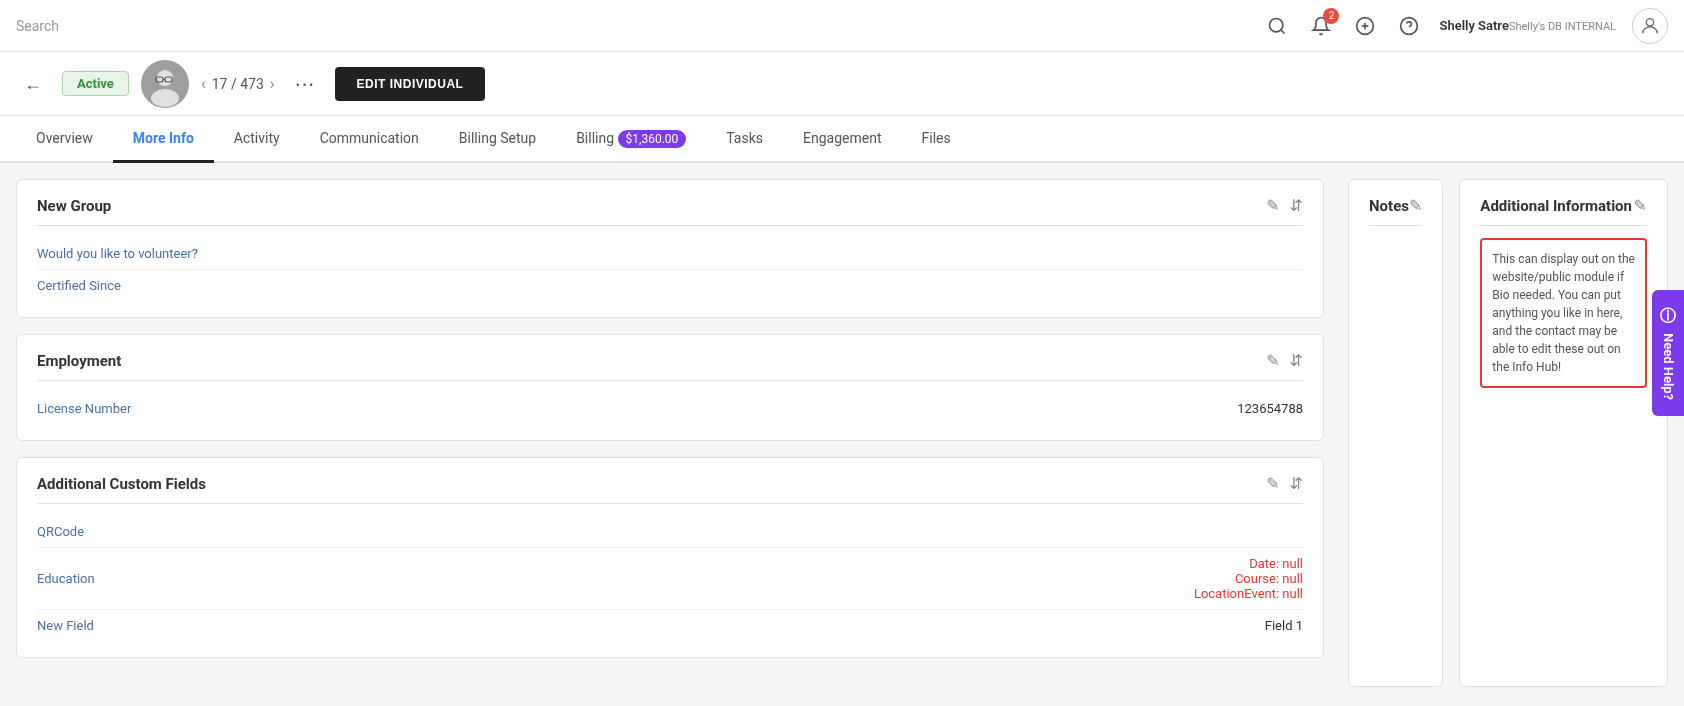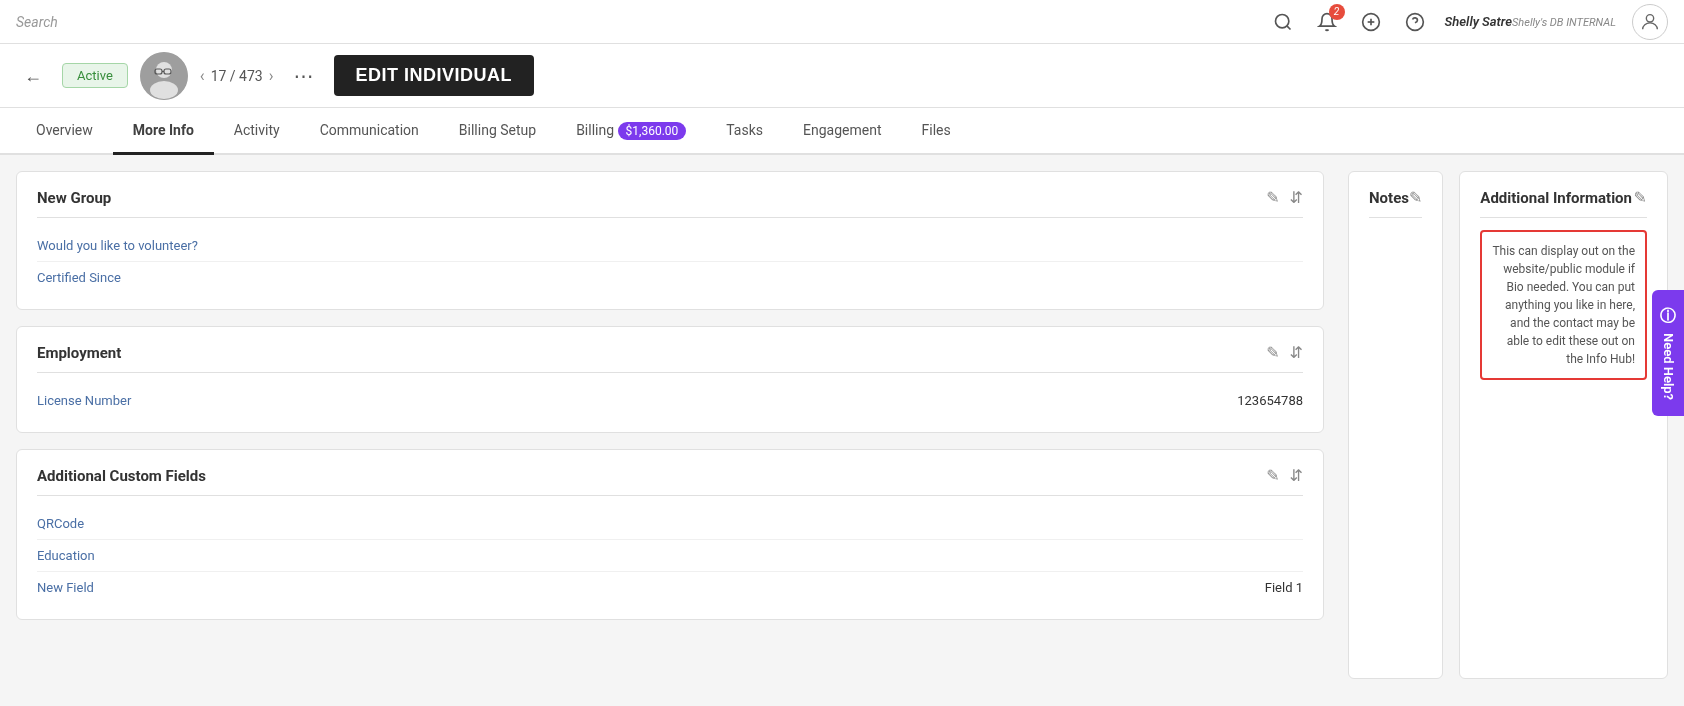--- a/index.html
+++ b/index.html
@@ -1,69 +1,69 @@
 <!DOCTYPE html>
 <html><head>
   <meta charset="utf-8">
   <style>
     * { box-sizing: border-box; margin: 0; padding: 0; }
     body { font-family: -apple-system, BlinkMacSystemFont, 'Segoe UI', Roboto, sans-serif; background: #f5f5f5; color: #333; font-size: 14px; overflow: hidden; }
 
     
     .top-nav {
       display: flex; align-items: center; background: #fff; border-bottom: 1px solid #e0e0e0;
-      padding: 0 16px; height: 44px; gap: 12px; font-style: italic;
+      padding: 0 16px; height: 52px; gap: 12px;
     }
     .top-nav-search {
       flex: 1; color: #999; font-size: 14px; cursor: pointer;
     }
     .top-nav-icons { display: flex; align-items: center; gap: 16px; }
     .nav-icon { width: 28px; height: 28px; display: flex; align-items: center; justify-content: center; cursor: pointer; color: #555; font-size: 18px; position: relative; }
     .badge { position: absolute; top: -4px; right: -4px; background: #e74c3c; color: #fff; border-radius: 50%; width: 16px; height: 16px; font-size: 10px; display: flex; align-items: center; justify-content: center; }
     .user-info { display: flex; flex-direction: row; align-items: flex-end; font-size: 12px; }
     .user-name { font-weight: 600; font-size: 13px; }
     .user-sub { color: #888; font-size: 11px; }
     .user-avatar-icon { width: 36px; height: 36px; border-radius: 50%; border: 1px solid #ccc; display: flex; align-items: center; justify-content: center; color: #666; font-size: 20px; cursor: pointer; }
 
     
     .header-row {
       display: flex; align-items: center; background: #fff; border-bottom: 1px solid #e0e0e0;
       padding: 0 16px; height: 64px; gap: 12px;
     }
     .back-btn { color: #555; cursor: pointer; font-size: 18px; padding: 4px 8px; }
     .status-badge {
       background: #e8f5e9; color: #388e3c; border: 1px solid #a5d6a7;
-      border-radius: 4px; padding: 4px 14px; font-size: 13px; font-weight: 400;
+      border-radius: 4px; padding: 4px 14px; font-size: 13px; font-weight: 700;
     }
     .person-avatar {
       width: 48px; height: 48px; border-radius: 50%; background: #bbb;
       display: flex; align-items: center; justify-content: center;
       overflow: hidden; font-size: 20px;
     }
     .person-avatar svg { width: 100%; height: 100%; }
     .person-name { font-size: 28px; font-weight: 400; color: #222; flex: 1; }
     .nav-count { display: flex; align-items: center; gap: 6px; color: #555; font-size: 14px; }
     .nav-count span.arrow { cursor: pointer; font-size: 16px; color: #888; }
     .more-dots { cursor: pointer; font-size: 20px; color: #555; padding: 4px 8px; }
     .edit-btn {
       background: #222; color: #fff; border: none; border-radius: 4px;
-      padding: 10px 22px; font-size: 18px; font-weight: 700; cursor: pointer;
+      padding: 10px 22px; font-size: 12px; font-weight: 700; cursor: pointer;
       letter-spacing: 0.5px; text-transform: uppercase;
     }
 
     
     .tabs-row {
       display: flex; align-items: flex-start; background: #fff; border-bottom: 2px solid #e0e0e0;
       padding: 0 16px; gap: 0;
     }
     .tab {
       padding: 14px 20px; font-size: 14px; cursor: pointer; color: #555;
       border-bottom: 3px solid transparent; margin-bottom: -2px; white-space: nowrap;
     }
-    .tab.active { font-weight: 700; color: #404040; border-bottom-color: #222; }
+    .tab.active { font-weight: 700; color: #3b82f6; border-bottom-color: #222; }
     .billing-badge {
       background: #7c3aed; color: #fff; border-radius: 12px;
       padding: 2px 8px; font-size: 12px; 
     }
 
     
     .main-content {
       display: flex; gap: 24px; padding: 16px; height: calc(706px - 52px - 64px - 50px);
       overflow-y: auto; background: #f5f5f5;
     }
@@ -91,21 +91,21 @@
     .card-row-label { color: #4a6fa5; }
     .card-row-value { color: #333; }
     .card-row-value.right { text-align: right; }
 
     
     .notes-area { min-height: 90px; }
 
     
     .additional-info-text {
       border: 2px solid #e53935; border-radius: 4px; padding: 10px; font-size: 12px;
-      color: #555; line-height: 1.5; margin-top: 0; text-align: right;
+      color: #555; line-height: 1.5; margin-top: 0;
     }
 
     
     .help-sidebar {
       position: fixed; right: 0; top: 50%; transform: translateY(-50%);
       background: #7c3aed; color: #fff; writing-mode: vertical-rl;
       text-orientation: mixed; padding: 16px 8px; font-size: 13px; font-weight: 600;
       border-radius: 6px 0 0 6px; cursor: pointer; display: flex; align-items: center; gap: 6px;
       z-index: 100;
     }
@@ -248,20 +248,23 @@
           <span class="icon-btn">✎</span>
           <span class="icon-btn">⇵</span>
         </div>
       </div>
       <div class="card-row">
         <span class="card-row-label">QRCode</span>
         <span class="card-row-value"></span>
       </div>
       <div class="card-row">
         <span class="card-row-label">Education</span>
+        <span class="card-row-value right" style="text-align:right; white-space:pre-line; color:#e53935;">Date: null
+Course: null
+LocationEvent: null</span>
       </div>
       <div class="card-row">
         <span class="card-row-label">New Field</span>
         <span class="card-row-value">Field 1</span>
       </div>
     </div>
 
   </div>
 
   <div class="right-col">

